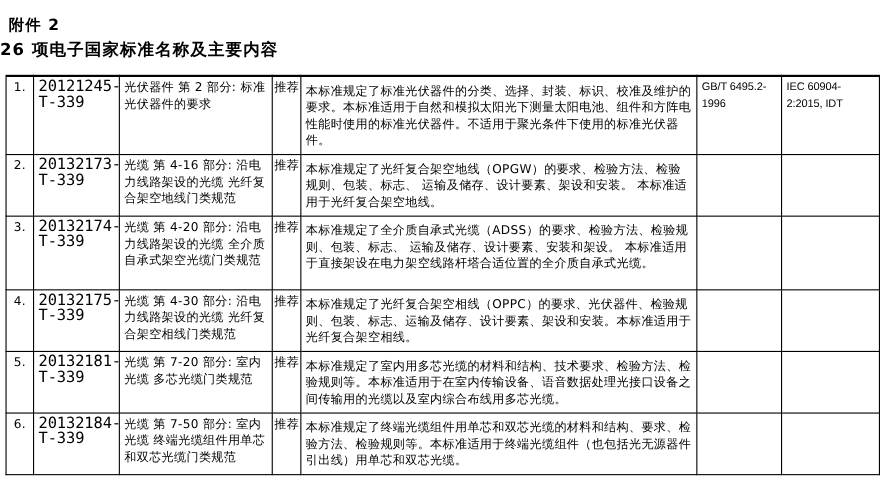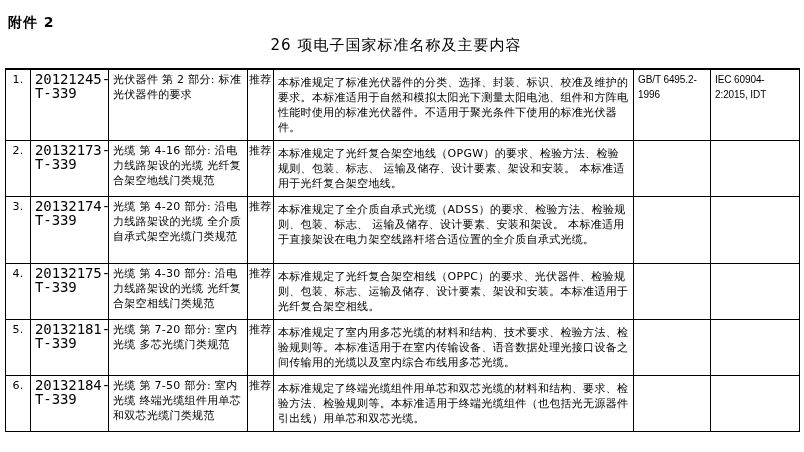--- a/index.html
+++ b/index.html
@@ -7,21 +7,21 @@
     width:804px;height:452px;overflow:hidden;background:#ffffff;color:#000000;
     font-family:"DejaVu Sans","Liberation Sans",sans-serif;
     position:relative;
   }
   .attachment{
     position:absolute;top:14px;left:8px;
     font-size:14px;font-weight:bold;letter-spacing:1px;
   }
   .doc-title{
     position:absolute;top:36px;left:0;width:792px;
-    text-align:center;font-size:15px;font-weight:normal;letter-spacing:1px;
+    font-size:15px;font-weight:bold;letter-spacing:1px;
   }
   table.std-table{
     position:absolute;top:68px;left:5px;width:794px;
     border-collapse:collapse;table-layout:fixed;
     border:1px solid #000;border-top:2px solid #000;
   }
   .std-table td,.std-table th{
     border:1px solid #000;
     padding:2px 4px;
     vertical-align:top;
@@ -33,21 +33,21 @@
   .std-table th{
     font-weight:bold;font-size:12px;
     text-align:center;vertical-align:middle;
     letter-spacing:0.5px;padding:2px 1px;
   }
   td.c-no{text-align:center;padding:2px 1px;}
   td.c-plan{
     font-family:"DejaVu Sans Mono","Liberation Mono",monospace;
     font-size:14px;letter-spacing:-0.1px;padding:2px 2px 2px 4px;line-height:14px;
   }
-  td.c-nature{text-align:left;padding:2px 1px;}
+  td.c-nature{text-align:right;padding:2px 1px;}
   td.c-repl,td.c-adopt{
     font-family:Liberation Sans, sans-serif;
     font-size:10px;letter-spacing:-0.1px;line-height:15px;
   }
   td.c-content{padding:5px 4px;}
 </style>
 </head>
 <body>
 
 <div class="attachment">附件 2</div>

